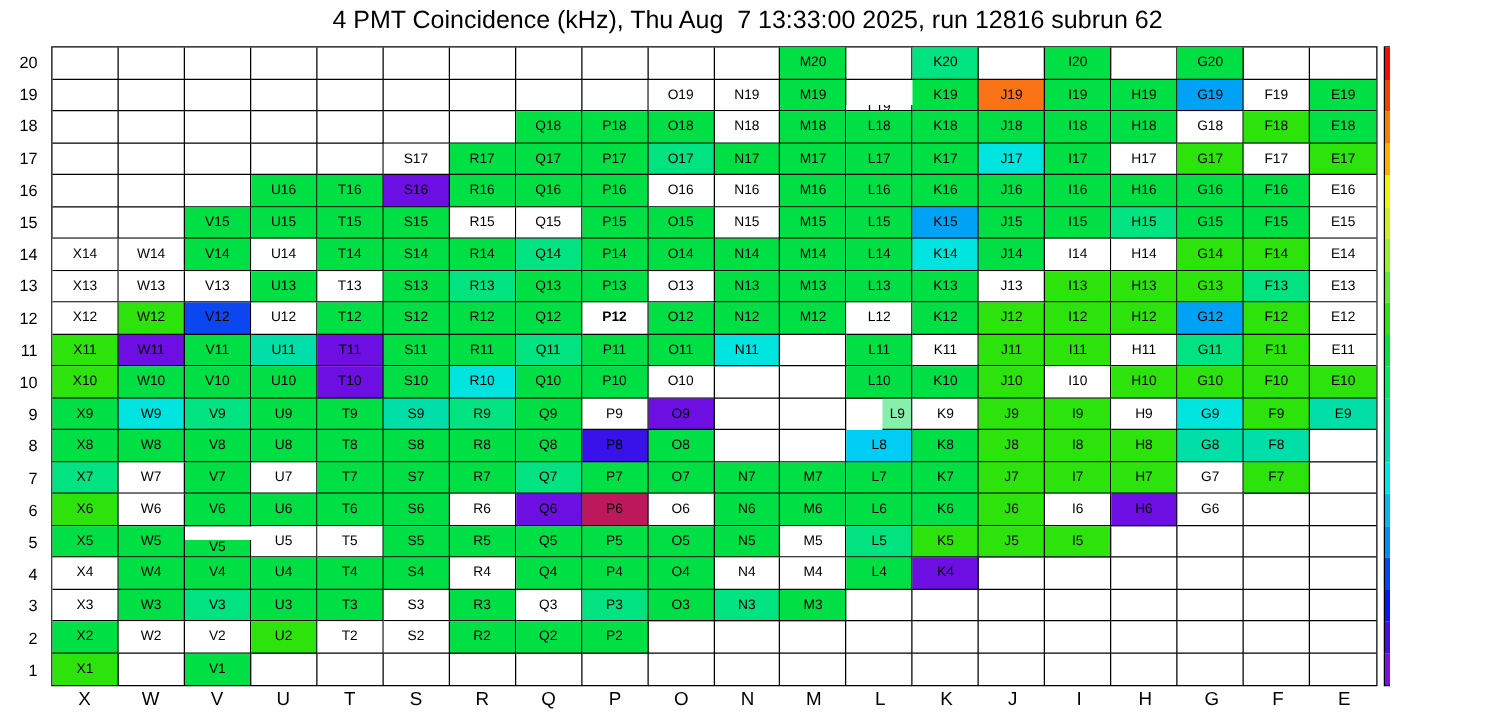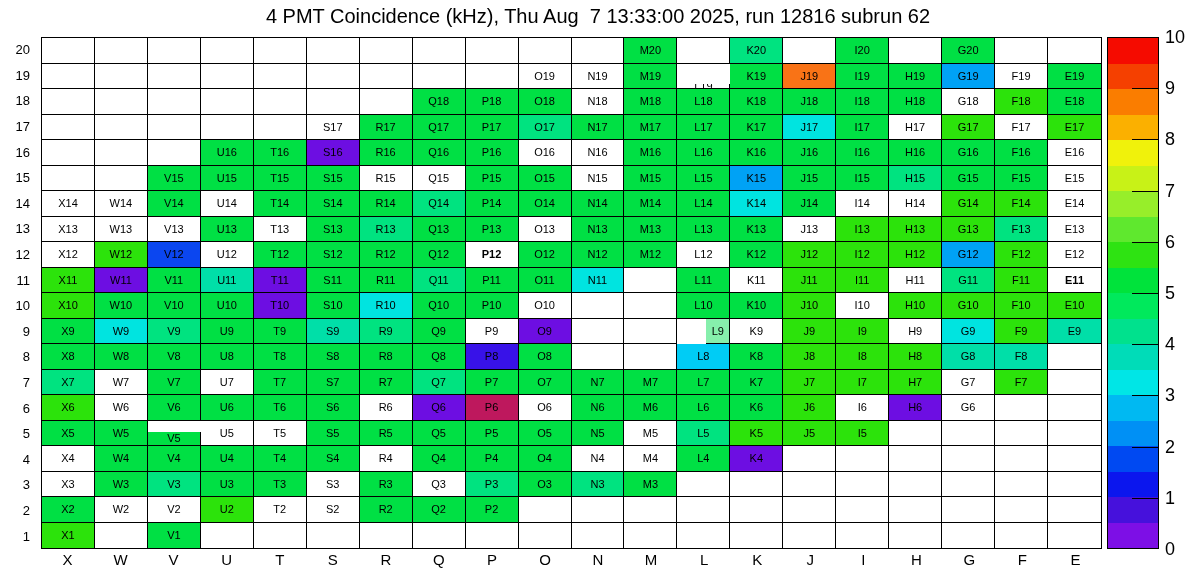--- a/index.html
+++ b/index.html
@@ -1,18 +1,18 @@
 <!DOCTYPE html>
 <html><head>
 <meta charset="utf-8">
 <style>
   html,body{margin:0;padding:0;background:#fff;}
   .canvas{
     position:relative;
-    width:1196px;height:572px;
+    width:1112px;height:572px;
     background:#ffffff;
     font-family:"Liberation Sans", sans-serif;
     overflow:hidden;
   }
   .title{
     position:absolute;top:5px;left:0;width:1196px;
     text-align:center;
     font-size:20px;color:#000;
     white-space:pre;
   }
@@ -288,21 +288,21 @@
       <div class="cell" style="background: rgb(0, 224, 68);">O11</div>
       <div class="cell" style="background: rgb(0, 228, 224);">N11</div>
       <div class="cell"></div>
       <div class="cell" style="background: rgb(0, 224, 68);">L11</div>
       <div class="cell" style="background: rgb(255, 255, 255);">K11</div>
       <div class="cell" style="background: rgb(44, 227, 11);">J11</div>
       <div class="cell" style="background: rgb(44, 227, 11);">I11</div>
       <div class="cell" style="background: rgb(255, 255, 255);">H11</div>
       <div class="cell" style="background: rgb(0, 227, 128);">G11</div>
       <div class="cell" style="background: rgb(44, 227, 11);">F11</div>
-      <div class="cell" style="background: rgb(255, 255, 255); font-weight: bold;">E11</div>
+      <div class="cell" style="background: rgb(255, 255, 255);">E11</div>
       <div class="cell" style="background: rgb(44, 227, 11);">X10</div>
       <div class="cell" style="background: rgb(0, 224, 68);">W10</div>
       <div class="cell" style="background: rgb(0, 224, 68);">V10</div>
       <div class="cell" style="background: rgb(0, 224, 68);">U10</div>
       <div class="cell" style="background: rgb(109, 14, 226);">T10</div>
       <div class="cell" style="background: rgb(0, 224, 68);">S10</div>
       <div class="cell" style="background: rgb(0, 228, 224);">R10</div>
       <div class="cell" style="background: rgb(0, 224, 68);">Q10</div>
       <div class="cell" style="background: rgb(0, 224, 68);">P10</div>
       <div class="cell" style="background: rgb(255, 255, 255);">O10</div>

